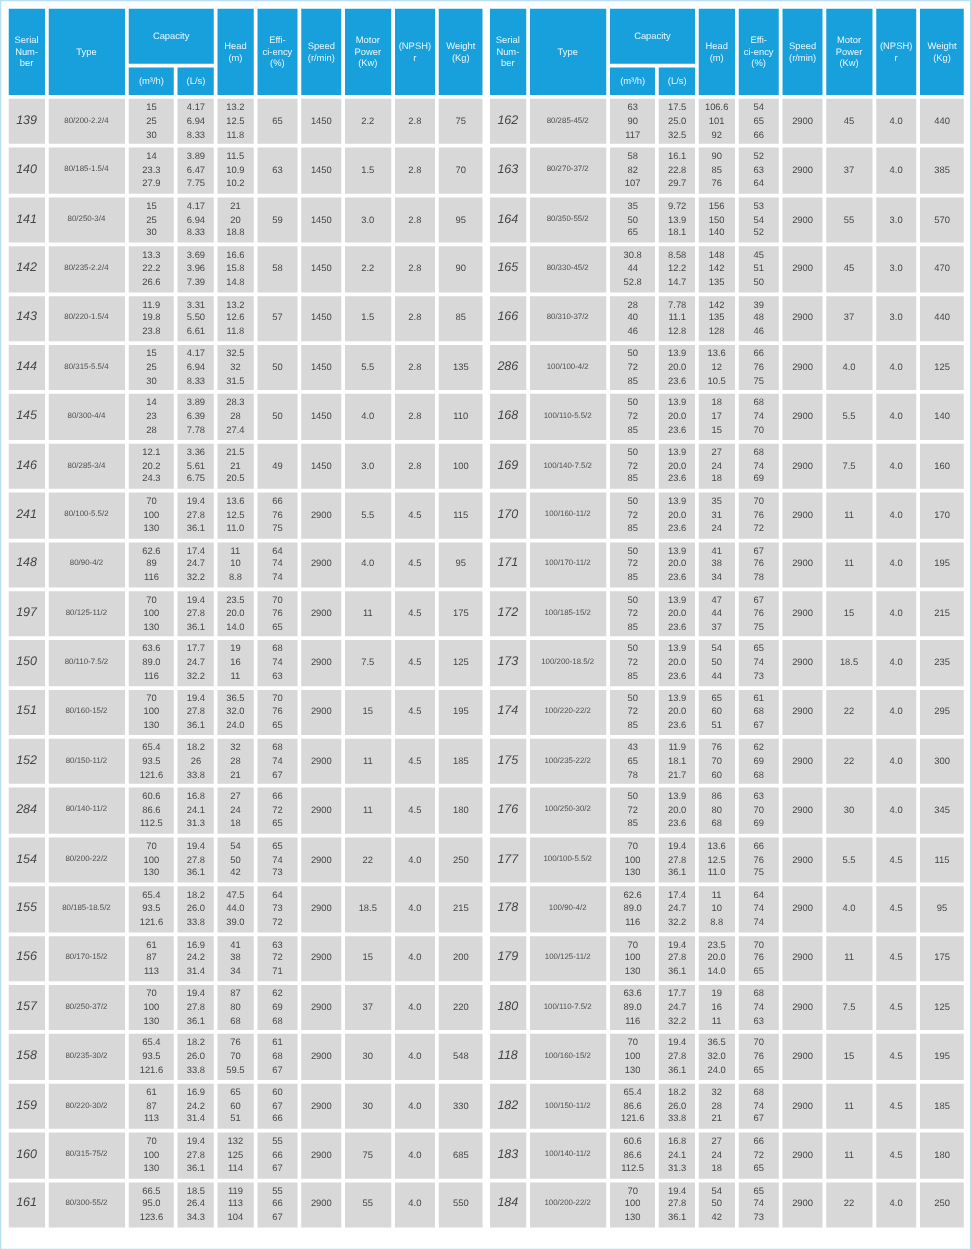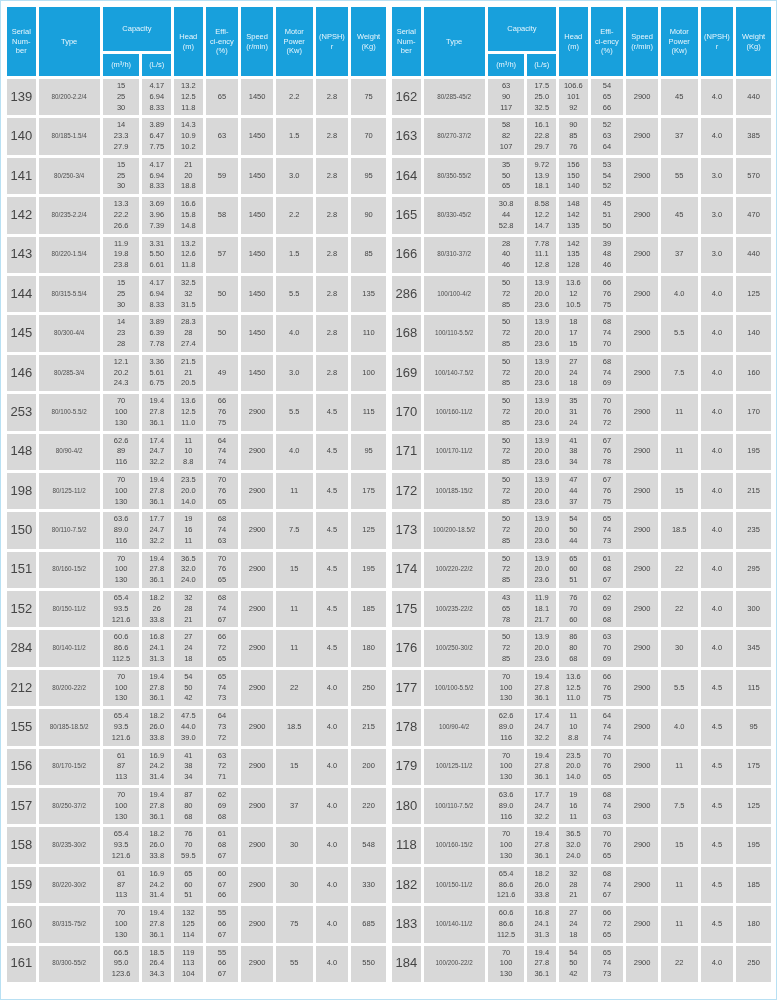--- a/index.html
+++ b/index.html
@@ -50,21 +50,21 @@
     color: #454545;
     font-size: 7.5px;
     line-height: 10.8px;
     text-align: center;
     vertical-align: middle;
     white-space: pre-line;
     padding: 2px 0;
     height: 36px;
   }
   td.type { font-size: 6.3px; color: #4d4d4d; }
-  td.serial { font-size: 13px; }
+  td.serial { font-size: 10px; font-style: italic; }
 </style>
 </head>
 <body>
 
 <div class="page">
   <div class="tables">
 
     <table class="pump-table">
       <colgroup>
         <col class="c-serial">
@@ -126,21 +126,21 @@
   </tr>
           <tr>
     <td class="serial">140</td>
     <td class="type">80/185-1.5/4</td>
     <td>14
 23.3
 27.9</td>
     <td>3.89
 6.47
 7.75</td>
-    <td>14.3
+    <td>11.5
 10.9
 10.2</td>
     <td>63</td>
     <td>1450</td>
     <td>1.5</td>
     <td>2.8</td>
     <td>70</td>
   </tr>
           <tr>
     <td class="serial">141</td>
@@ -244,21 +244,21 @@
     <td>21.5
 21
 20.5</td>
     <td>49</td>
     <td>1450</td>
     <td>3.0</td>
     <td>2.8</td>
     <td>100</td>
   </tr>
           <tr>
-    <td class="serial">253</td>
+    <td class="serial">241</td>
     <td class="type">80/100-5.5/2</td>
     <td>70
 100
 130</td>
     <td>19.4
 27.8
 36.1</td>
     <td>13.6
 12.5
 11.0</td>
@@ -284,21 +284,21 @@
 8.8</td>
     <td>64
 74
 74</td>
     <td>2900</td>
     <td>4.0</td>
     <td>4.5</td>
     <td>95</td>
   </tr>
           <tr>
-    <td class="serial">198</td>
+    <td class="serial">197</td>
     <td class="type">80/125-11/2</td>
     <td>70
 100
 130</td>
     <td>19.4
 27.8
 36.1</td>
     <td>23.5
 20.0
 14.0</td>
@@ -384,21 +384,21 @@
 18</td>
     <td>66
 72
 65</td>
     <td>2900</td>
     <td>11</td>
     <td>4.5</td>
     <td>180</td>
   </tr>
           <tr>
-    <td class="serial">212</td>
+    <td class="serial">154</td>
     <td class="type">80/200-22/2</td>
     <td>70
 100
 130</td>
     <td>19.4
 27.8
 36.1</td>
     <td>54
 50
 42</td>

